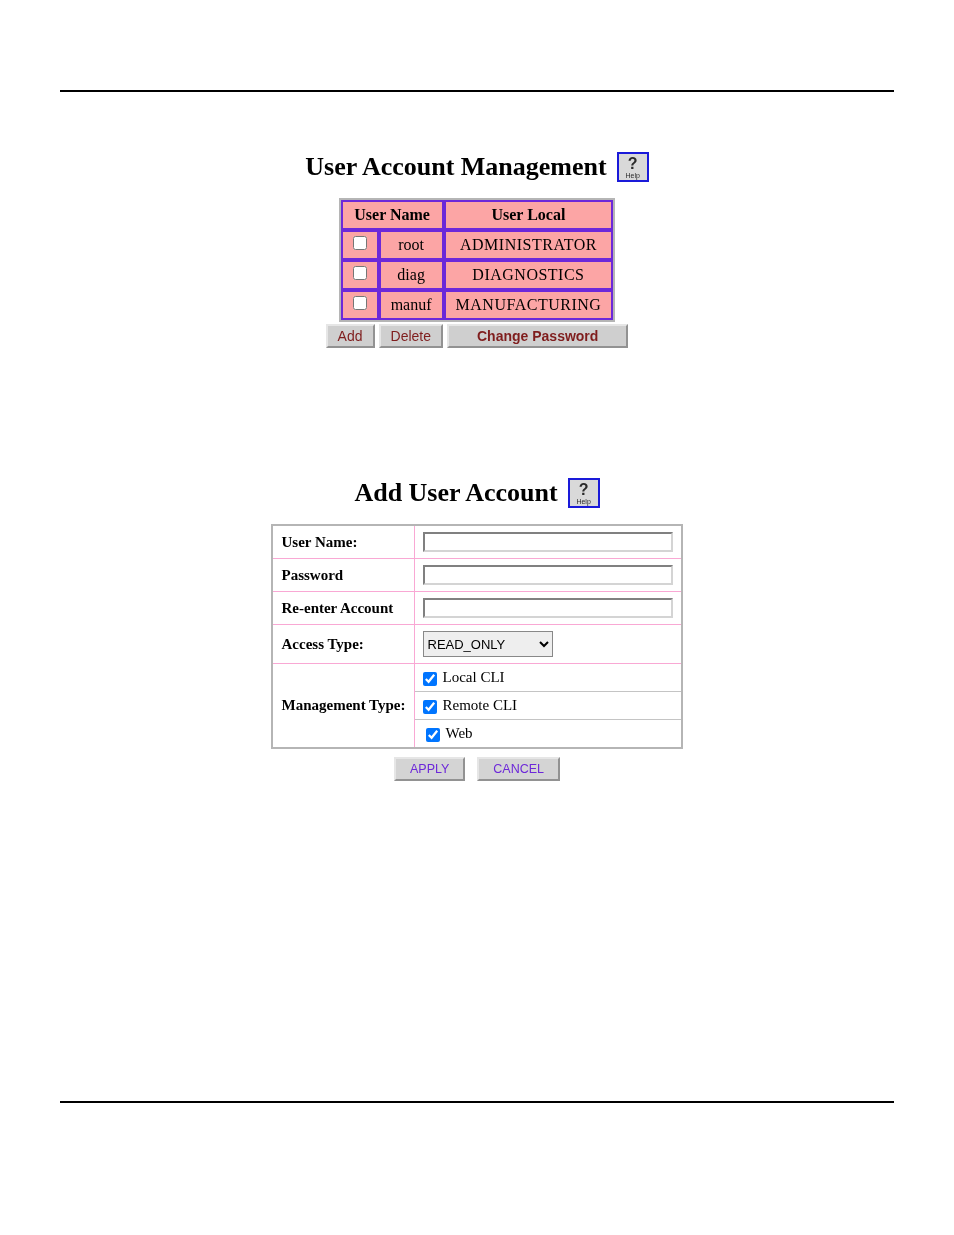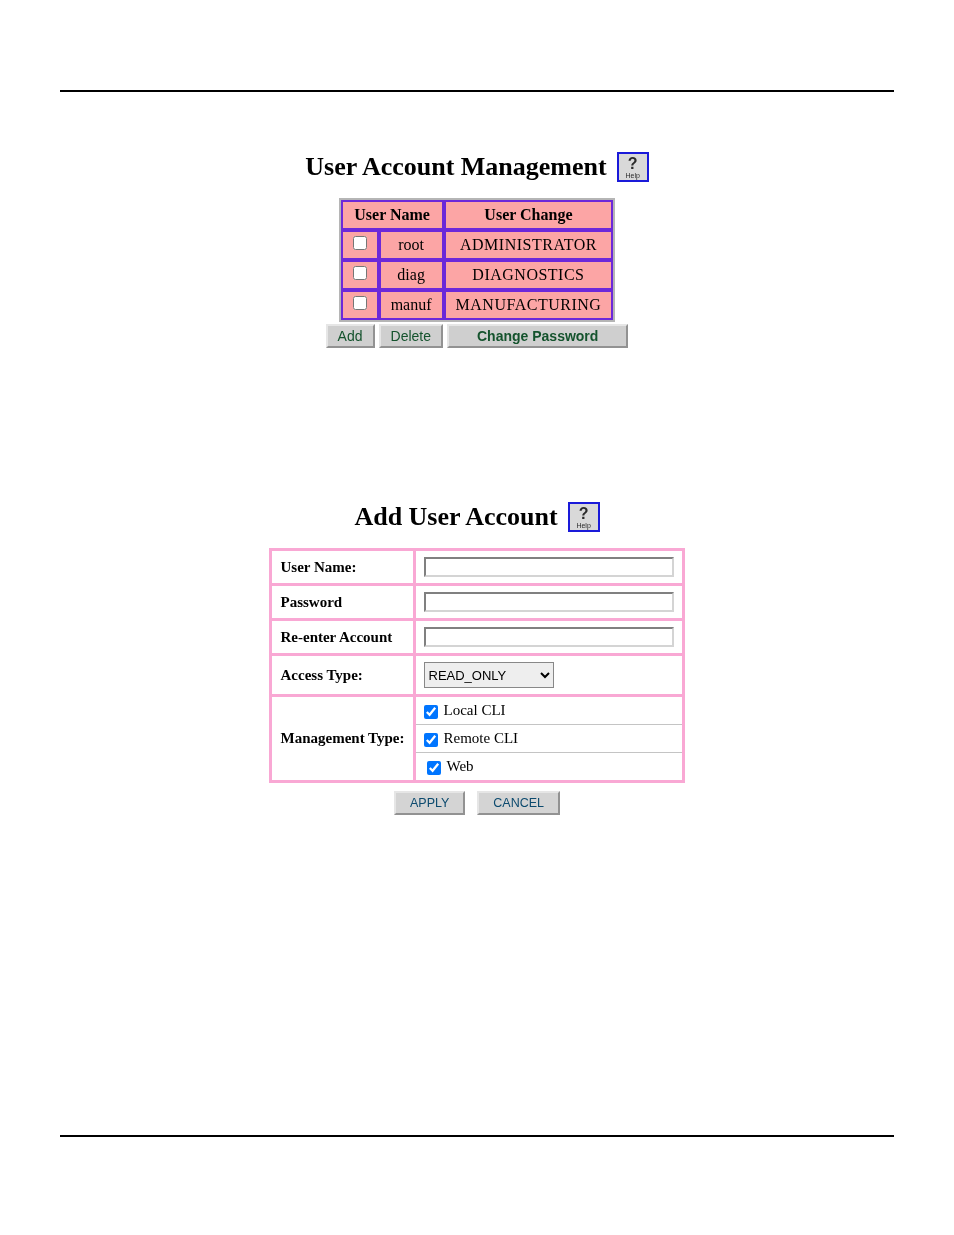--- a/index.html
+++ b/index.html
@@ -21,21 +21,20 @@
   }
   .bottom-rule {
     border: none;
     border-top: 2px solid #000;
     margin: 60px 0 20px 0;
   }
   .section {
     display: flex;
     flex-direction: column;
     align-items: center;
-    margin-top: 24px;
   }
   .heading-row {
     display: flex;
     align-items: center;
     justify-content: center;
     gap: 10px;
     margin-bottom: 16px;
   }
   h2.title {
     font-family: "Times New Roman", Times, serif;
@@ -107,39 +106,39 @@
     gap: 4px;
     margin-top: 2px;
   }
   .btn {
     font-family: Arial, Helvetica, sans-serif;
     font-size: 14px;
     padding: 2px 10px;
     background: #cfcfcf;
     border: 2px outset #e6e6e6;
     cursor: pointer;
-    color: #14532d;
+    color: #7f1d1d;
   }
   .btn.wide {
     padding: 2px 28px;
     font-weight: bold;
   }
 
   .gap {
     height: 130px;
   }
 
   
   table.form-table {
     border-collapse: collapse;
     border: 2px solid #b5b5b5;
     width: 405px;
   }
   table.form-table td {
-    border: 3px solid #f9a8d4;
+    border: 1px solid #f9a8d4;
     padding: 6px 8px;
     font-family: "Times New Roman", Times, serif;
     font-size: 15px;
     vertical-align: middle;
     background: #fff;
   }
   table.form-table td.label-cell {
     font-weight: bold;
     white-space: nowrap;
     width: 135px;
@@ -188,21 +187,21 @@
     margin-top: 8px;
     justify-content: center;
   }
   .btn2 {
     font-family: Arial, Helvetica, sans-serif;
     font-size: 12.5px;
     padding: 3px 14px;
     background: #d4d4d4;
     border: 2px outset #e6e6e6;
     cursor: pointer;
-    color: #0c4a6e;
+    color: #6d28d9;
   }
 </style>
 </head>
 <body>
 
 <div class="page">
 
   <hr class="top-rule">
 
   <div class="section">
@@ -211,21 +210,21 @@
       <button class="help-btn">
         <span class="help-q">?</span>
         <span class="help-label">Help</span>
       </button>
     </div>
 
     <table class="user-list">
       <tbody>
           <tr>
         <th colspan="2">User Name</th>
-        <th>User Change</th>
+        <th>User Local</th>
       </tr>
       <tr>
         <td><input type="checkbox" class="user-list-checkbox" style=""></td>
         <td class="name-col">root</td>
         <td class="access-col">ADMINISTRATOR</td>
       </tr>
       <tr>
         <td><input type="checkbox" class="user-list-checkbox" style=""></td>
         <td class="name-col">diag</td>
         <td class="access-col">DIAGNOSTICS</td>

